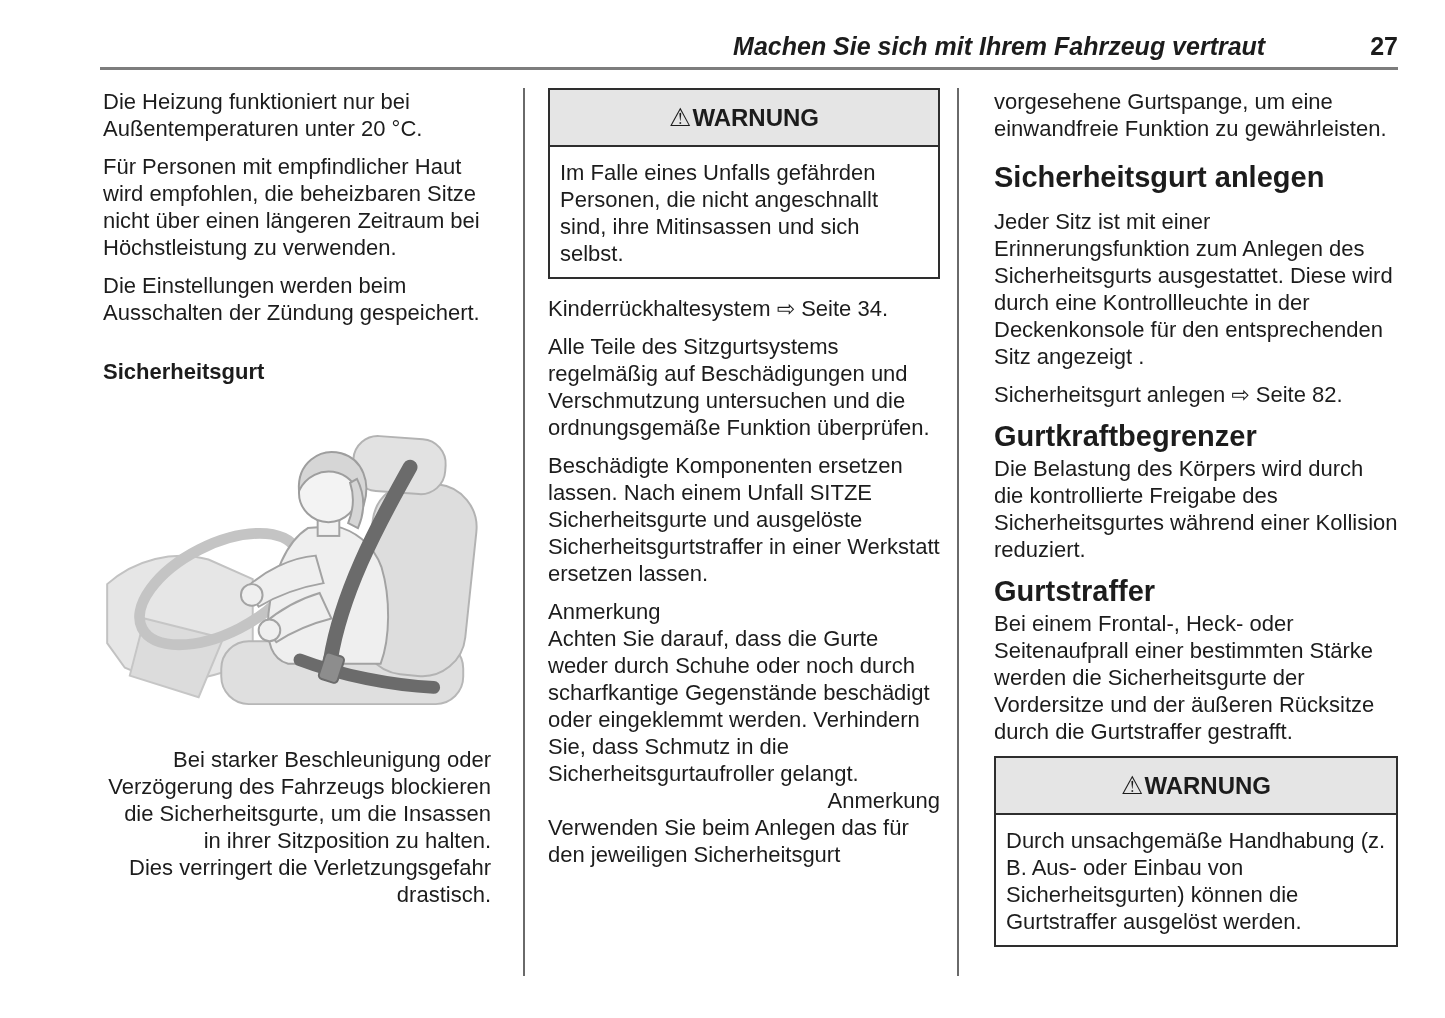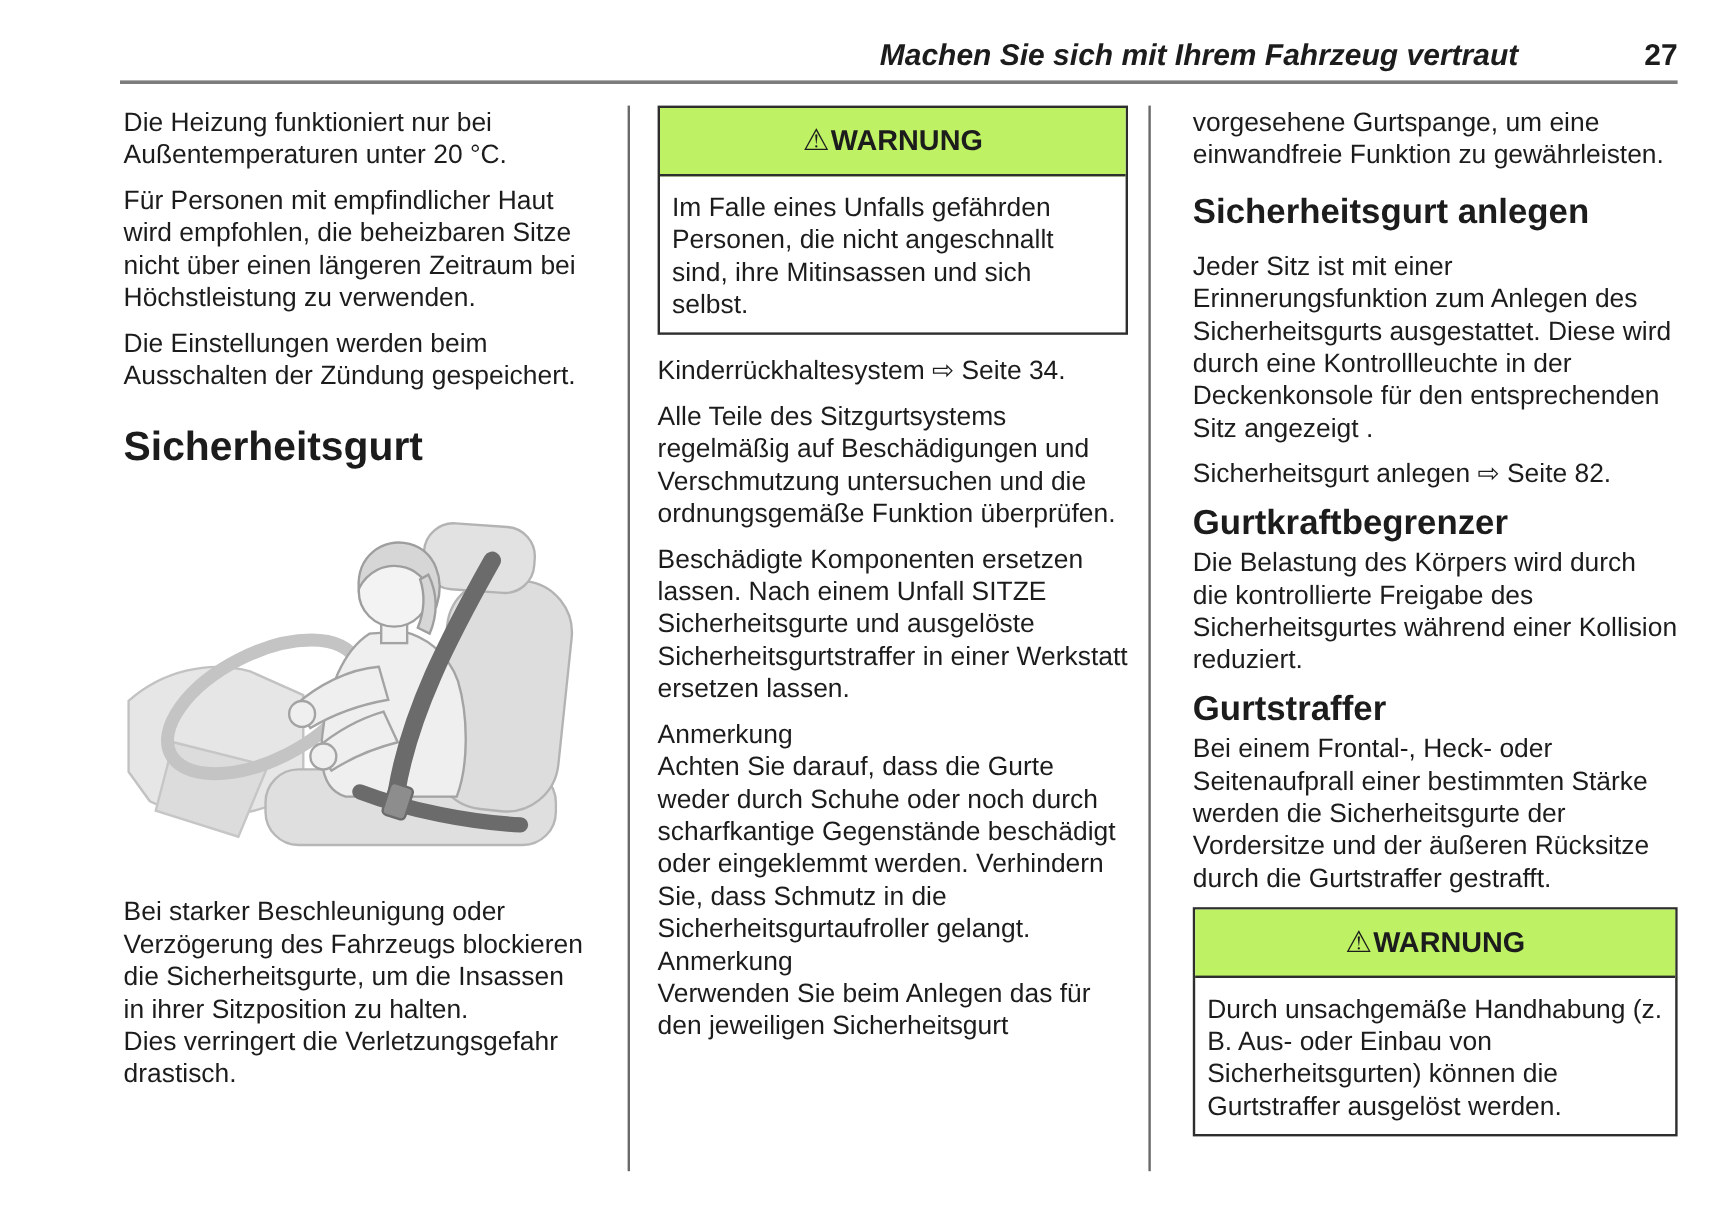--- a/index.html
+++ b/index.html
@@ -30,35 +30,35 @@
   
   .col{position:absolute;top:88px;}
   .col-left{left:103px;width:388px;}
   .col-mid{left:548px;width:392px;}
   .col-right{left:994px;width:404px;}
   .vdivider{position:absolute;top:88px;height:888px;width:2px;background:#6a6a6a;}
   .vdivider.d1{left:523px;}
   .vdivider.d2{left:957px;}
 
   p{margin:0 0 11px;}
-  p.tight{margin:0;}
-  h1{font-size:34px;line-height:40px;font-weight:bold;margin:26px 0 0;}
+  p.tight{margin:0;text-align:right;}
+  h1{font-size:22px;line-height:40px;font-weight:bold;margin:26px 0 0;}
   h2{font-size:29px;line-height:34px;font-weight:bold;margin:8px 0 2px;}
   h2.h2-first{margin:18px 0 14px;}
 
   .figure{
     width:388px;height:300px;margin:20px 0 34px;
     background:#ffffff;
   }
   .figure svg{display:block;width:100%;height:100%;}
 
   .warning-box{border:2px solid #2e2e2e;margin:0 0 16px;}
   .warning-box.mt{margin-top:10px;}
   .warning-head{
-    background:#bef264;
+    background:#e5e5e5;
     border-bottom:2px solid #2e2e2e;
     text-align:center;
     font-weight:bold;font-size:24px;line-height:28px;
     padding:13px 4px;
   }
   .warning-icon{font-weight:normal;font-size:25px;margin-right:1px;}
   .warning-body{padding:12px 10px 10px;}
   .warning-body p:last-child{margin-bottom:0;}
 
   .note-label{font-weight:normal;margin:11px 0 0;}

